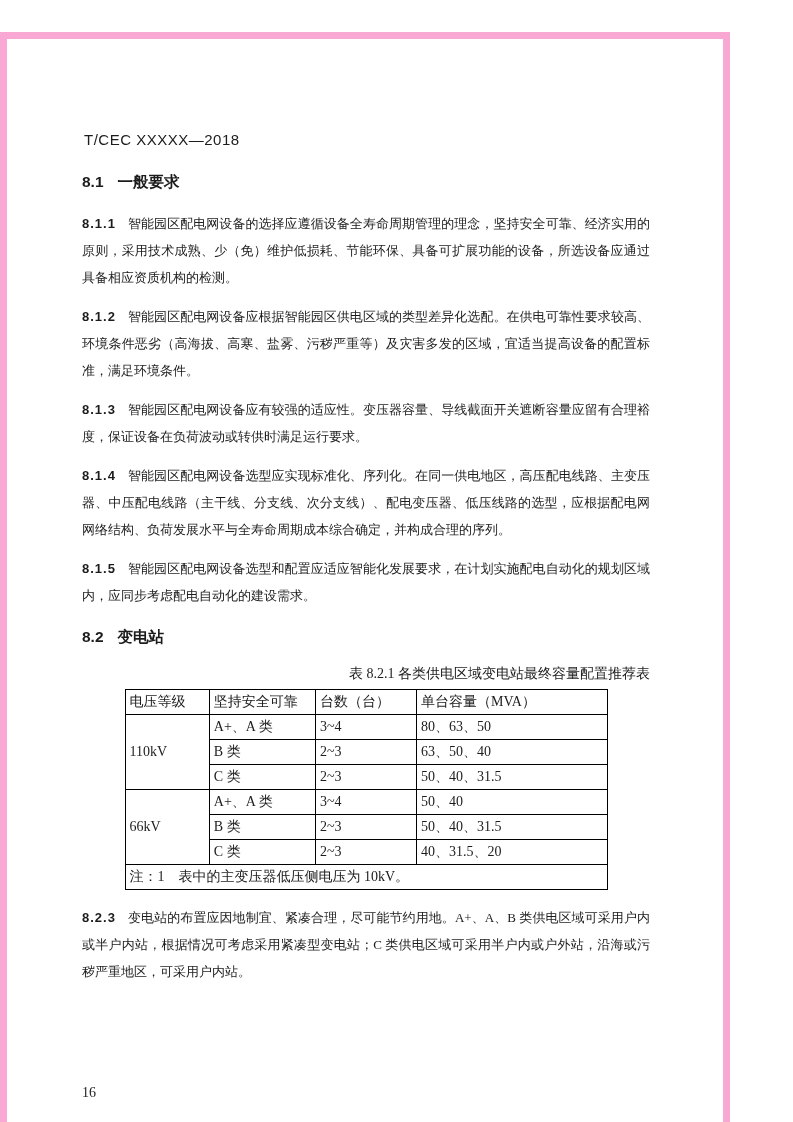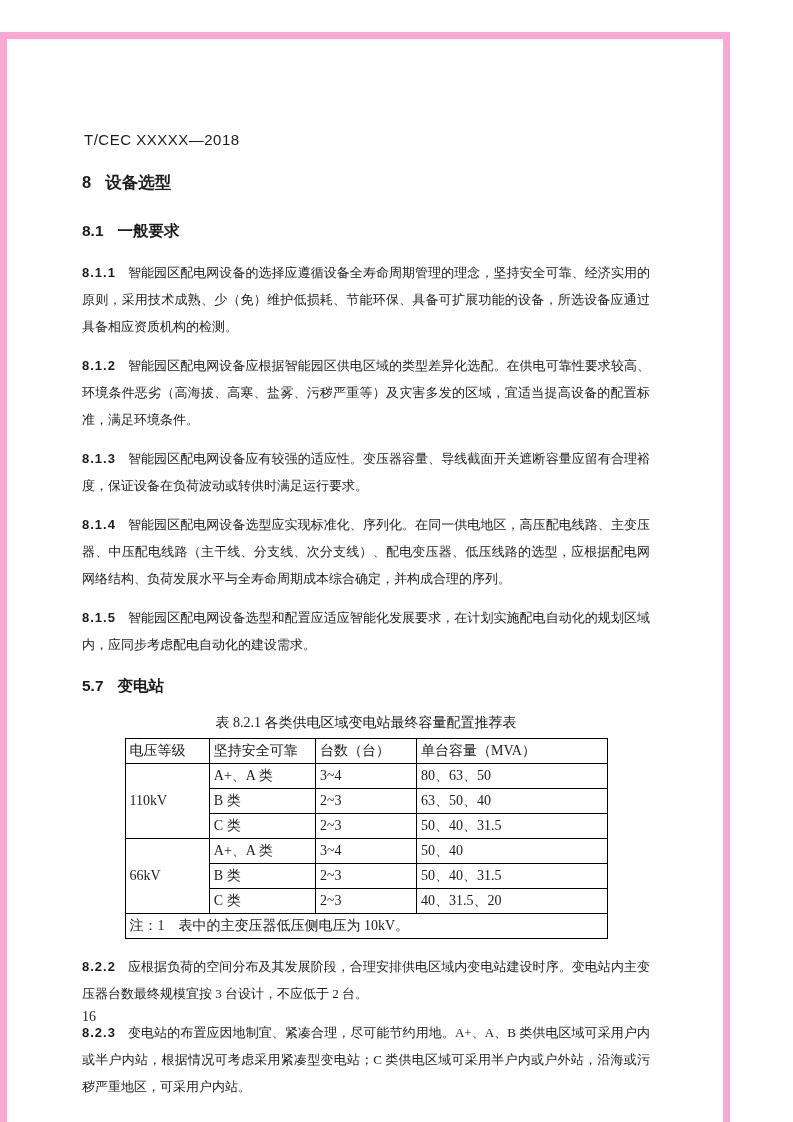--- a/index.html
+++ b/index.html
@@ -44,21 +44,21 @@
   }
   p.clause .clause-num {
     font-family: "Liberation Sans", "DejaVu Sans", sans-serif;
     font-weight: bold;
     margin-right: 12px;
     letter-spacing: 1px;
   }
   .section-gap { height: 6px; }
   .table-title {
     font-size: 14px;
-    text-align: center;
+    text-align: right;
     margin: 4px 0 6px 0;
   }
   table.std-table {
     border-collapse: collapse;
     width: 483px;
     margin: 0 auto 14px auto;
     font-size: 14px;
   }
   table.std-table th, table.std-table td {
     border: 1px solid #000;
@@ -71,48 +71,47 @@
   table.std-table col.c1 { width: 17.5%; }
   table.std-table col.c2 { width: 22%; }
   table.std-table col.c3 { width: 21%; }
   table.std-table col.c4 { width: 39.5%; }
   table.std-table td.note-cell {
     text-align: left;
     white-space: pre-wrap;
   }
   .page-number {
     position: absolute;
-    left: 75px; top: 970px;
+    left: 75px; top: 1046px;
     font-size: 14px;
   }
 </style>
 </head>
 <body>
 
 <div class="page">
 
   <div class="doc-header">T/CEC XXXXX—2018</div>
 
-  <h1 class="chapter"><span class="num">8</span><span>设备选型</span></h1>
 
   <h2 class="section"><span class="num">8.1</span><span>一般要求</span></h2>
 
   <p class="clause"><span class="clause-num">8.1.1</span><span class="clause-text">智能园区配电网设备的选择应遵循设备全寿命周期管理的理念，坚持安全可靠、经济实用的原则，采用技术成熟、少（免）维护低损耗、节能环保、具备可扩展功能的设备，所选设备应通过具备相应资质机构的检测。</span></p>
 
   <p class="clause"><span class="clause-num">8.1.2</span><span class="clause-text">智能园区配电网设备应根据智能园区供电区域的类型差异化选配。在供电可靠性要求较高、环境条件恶劣（高海拔、高寒、盐雾、污秽严重等）及灾害多发的区域，宜适当提高设备的配置标准，满足环境条件。</span></p>
 
   <p class="clause"><span class="clause-num">8.1.3</span><span class="clause-text">智能园区配电网设备应有较强的适应性。变压器容量、导线截面开关遮断容量应留有合理裕度，保证设备在负荷波动或转供时满足运行要求。</span></p>
 
   <p class="clause"><span class="clause-num">8.1.4</span><span class="clause-text">智能园区配电网设备选型应实现标准化、序列化。在同一供电地区，高压配电线路、主变压器、中压配电线路（主干线、分支线、次分支线）、配电变压器、低压线路的选型，应根据配电网网络结构、负荷发展水平与全寿命周期成本综合确定，并构成合理的序列。</span></p>
 
   <p class="clause"><span class="clause-num">8.1.5</span><span class="clause-text">智能园区配电网设备选型和配置应适应智能化发展要求，在计划实施配电自动化的规划区域内，应同步考虑配电自动化的建设需求。</span></p>
 
   <div class="section-gap"></div>
 
-  <h2 class="section"><span class="num">5.7</span><span>变电站</span></h2>
+  <h2 class="section"><span class="num">8.2</span><span>变电站</span></h2>
 
 
   <div class="table-title">表 8.2.1 各类供电区域变电站最终容量配置推荐表</div>
 
   <table class="std-table">
     <colgroup>
         <col class="c1">
         <col class="c2">
         <col class="c3">
         <col class="c4">
@@ -155,19 +154,18 @@
         <td>C 类</td>
         <td>2~3</td>
         <td>40、31.5、20</td>
       </tr>
       <tr>
         <td colspan="4" class="note-cell">注：1    表中的主变压器低压侧电压为 10kV。</td>
       </tr>
     </tbody>
   </table>
 
-  <p class="clause"><span class="clause-num">8.2.2</span><span class="clause-text">应根据负荷的空间分布及其发展阶段，合理安排供电区域内变电站建设时序。变电站内主变压器台数最终规模宜按 3 台设计，不应低于 2 台。</span></p>
 
   <p class="clause"><span class="clause-num">8.2.3</span><span class="clause-text">变电站的布置应因地制宜、紧凑合理，尽可能节约用地。A+、A、B 类供电区域可采用户内或半户内站，根据情况可考虑采用紧凑型变电站；C 类供电区域可采用半户内或户外站，沿海或污秽严重地区，可采用户内站。</span></p>
 
   <div class="page-number">16</div>
 
 </div>
 
 </body></html>

